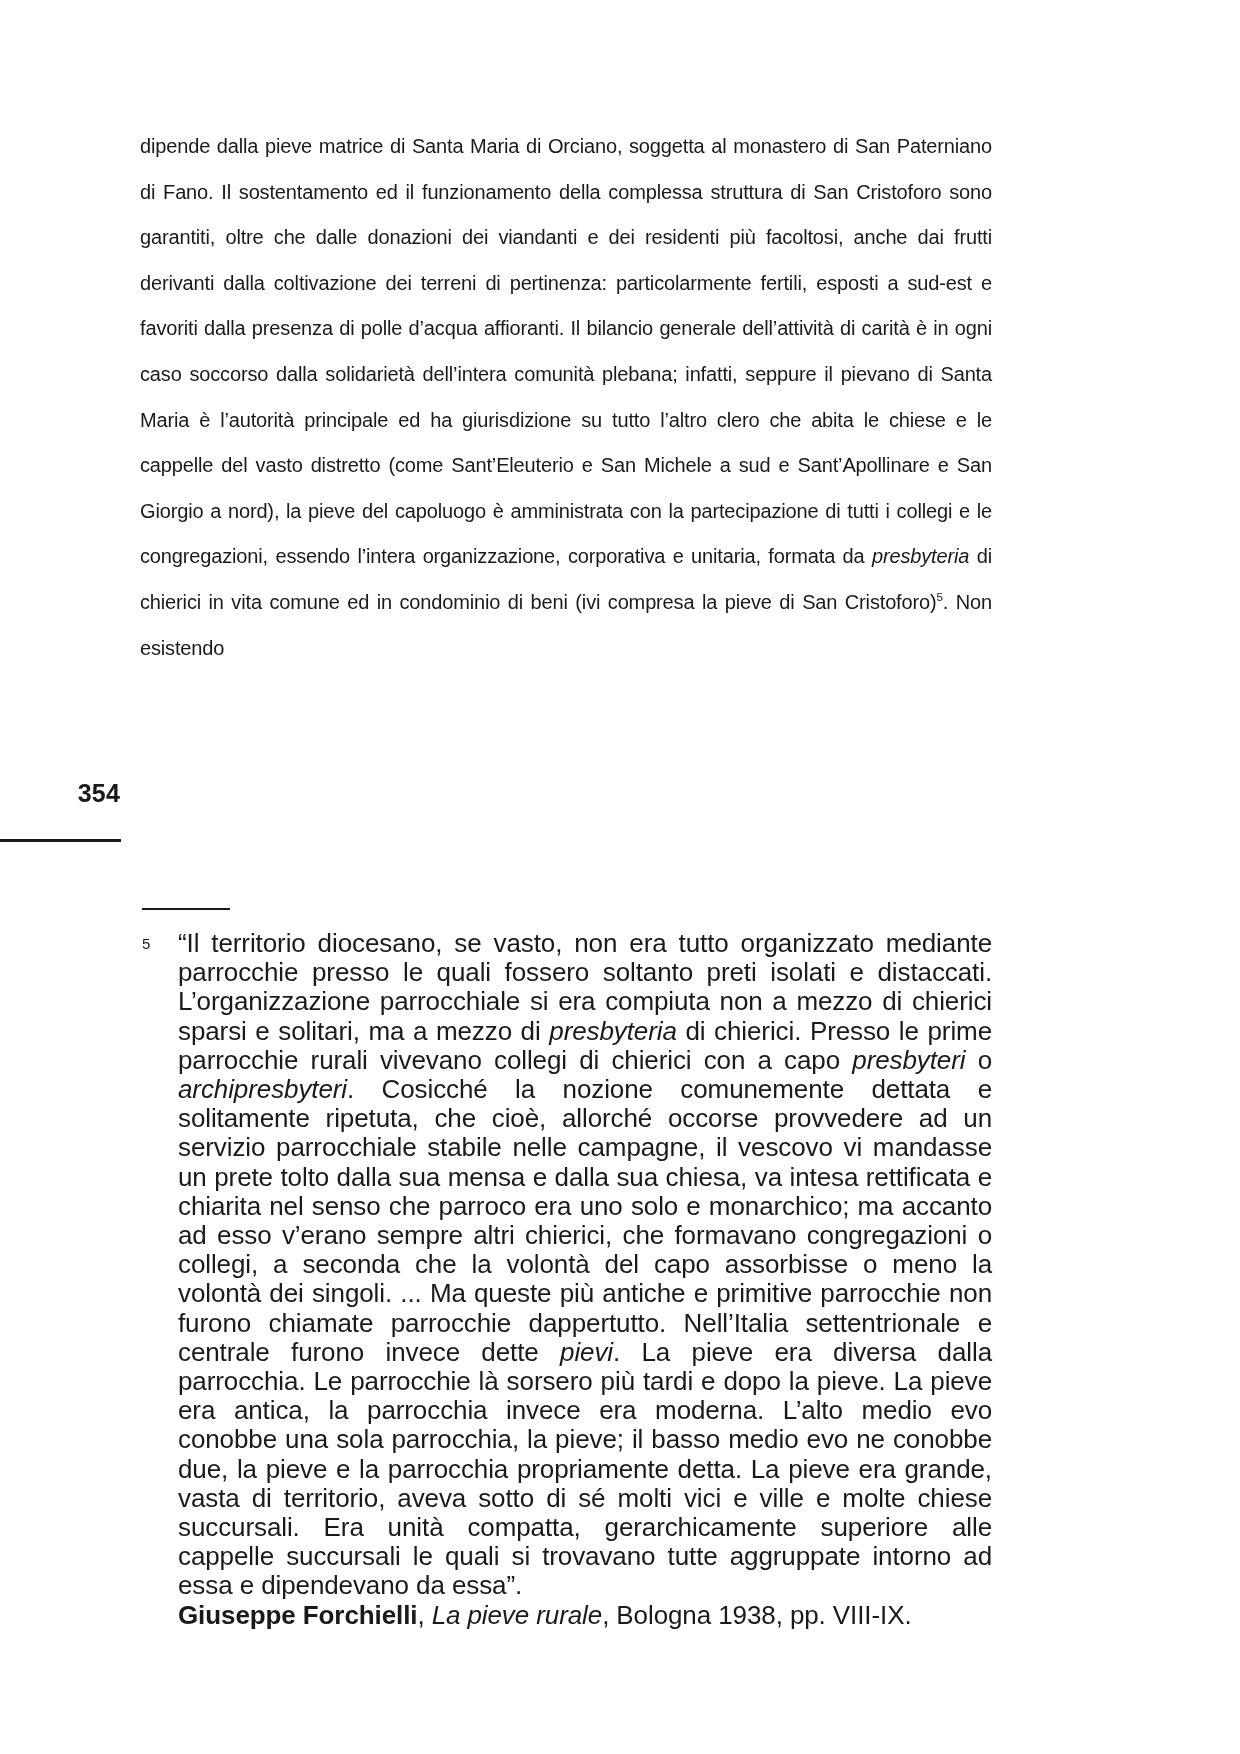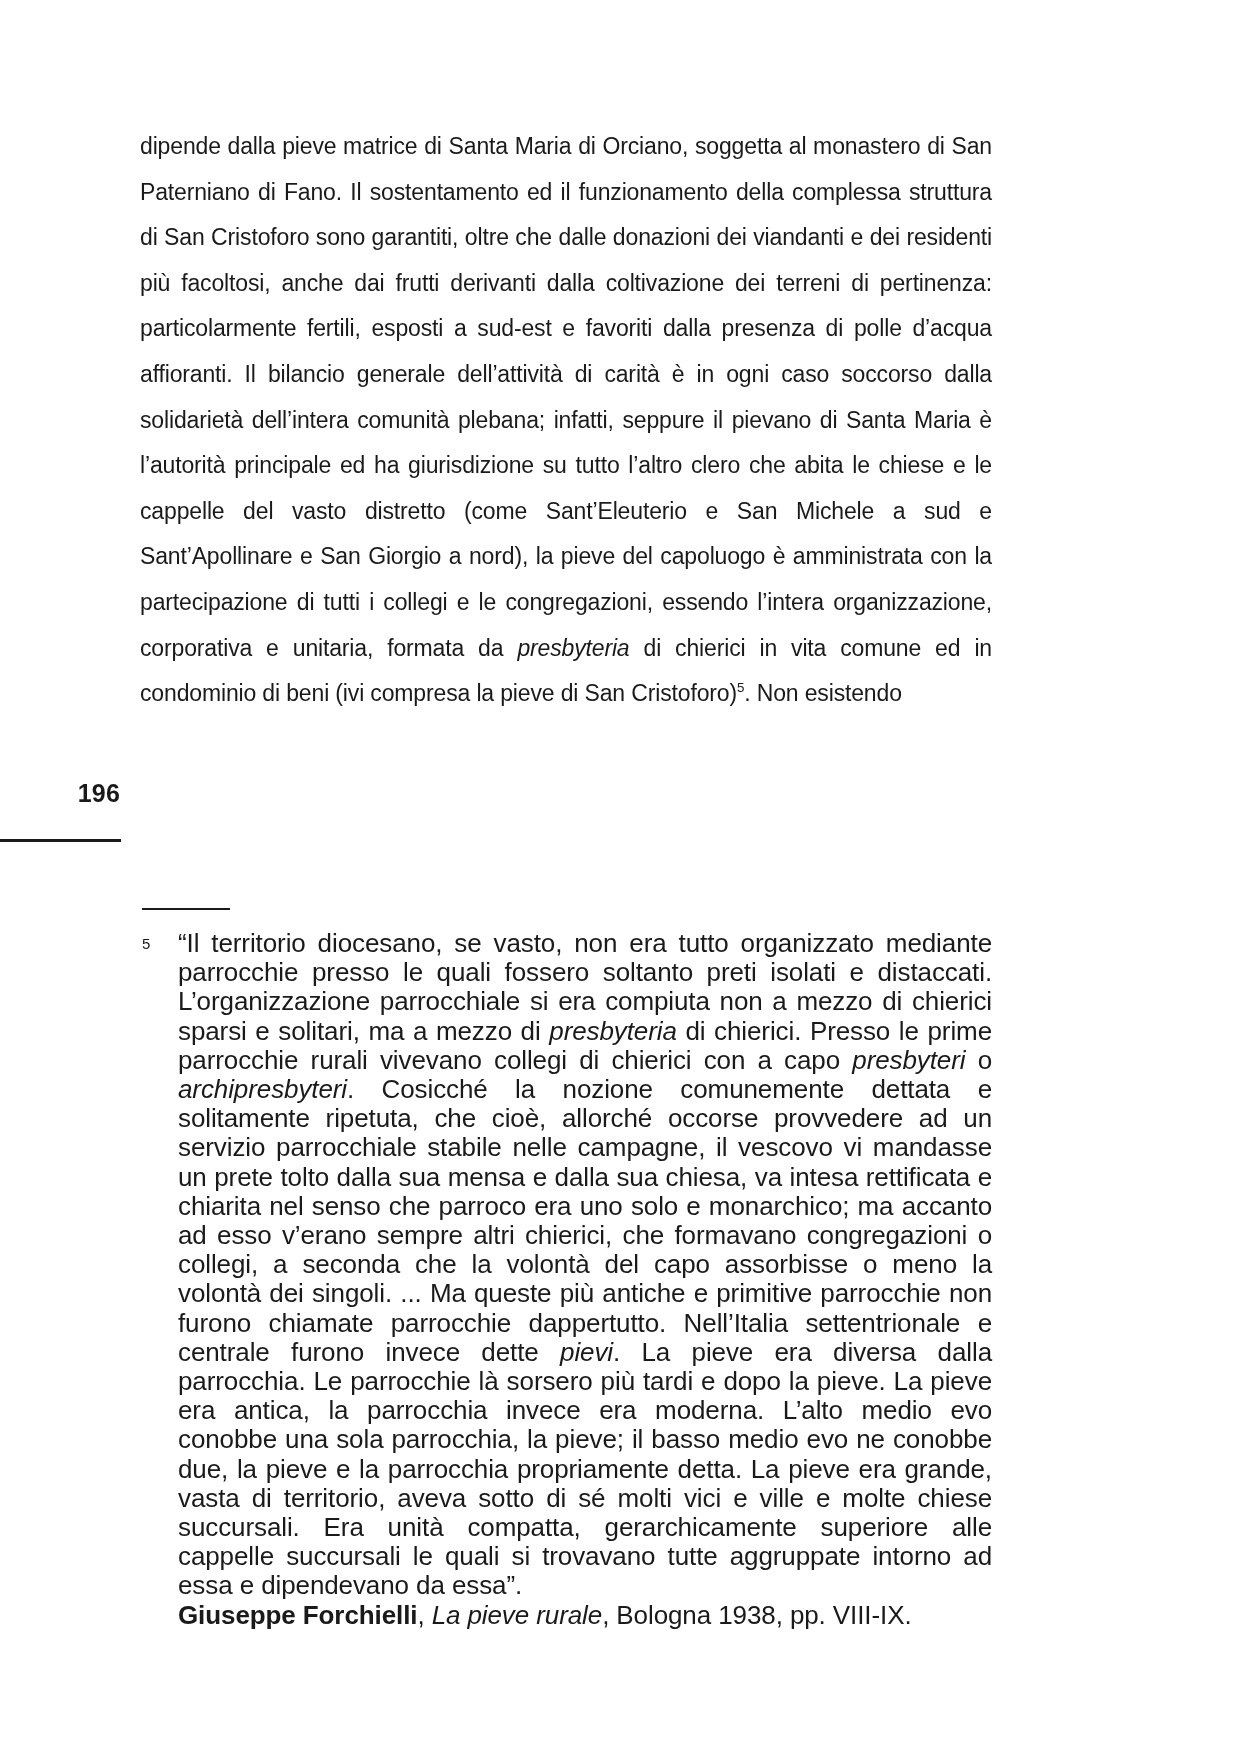--- a/index.html
+++ b/index.html
@@ -25,21 +25,21 @@
   
   .body-column {
     position: absolute;
     left: 140px;
     top: 124px;
     width: 852px;
   }
 
   .body-par {
     margin: 0;
-    font-size: 23px;
+    font-size: 20px;
     line-height: 45.6px;
     text-align: justify;
     text-justify: inter-word;
     letter-spacing: -0.15px;
     word-spacing: 0px;
     color: #1a1a1a;
   }
   .body-par i { font-style: italic; }
   .body-par sup {
     font-size: 0.58em;
@@ -116,21 +116,21 @@
 </head>
 <body>
 
 <div class="page">
 
   <div class="body-column">
     <p class="body-par">dipende dalla pieve matrice di Santa Maria di Orciano, soggetta al monastero di San Paterniano di Fano. Il sostentamento ed il funzionamento della complessa struttura di San Cristoforo sono garantiti, oltre che dalle donazioni dei viandanti e dei residenti più facoltosi, anche dai frutti derivanti dalla coltivazione dei terreni di pertinenza: particolarmente fertili, esposti a sud-est e favoriti dalla presenza di polle d’acqua affioranti. Il bilancio generale dell’attività di carità è in ogni caso soccorso dalla solidarietà dell’intera comunità plebana; infatti, seppure il pievano di Santa Maria è l’autorità principale ed ha giurisdizione su tutto l’altro clero che abita le chiese e le cappelle del vasto distretto (come Sant’Eleuterio e San Michele a sud e Sant’Apollinare e San Giorgio a nord), la pieve del capoluogo è amministrata con la partecipazione di tutti i collegi e le congregazioni, essendo l’intera organizzazione, corporativa e unitaria, formata da <i>presbyteria</i> di chierici in vita comune ed in condominio di beni (ivi compresa la pieve di San Cristoforo)<sup>5</sup>. Non esistendo</p>
   </div>
 
   <div class="folio-block">
-    <span class="folio-number">196</span>
+    <span class="folio-number">354</span>
   </div>
   <div class="folio-rule"></div>
 
   <div class="footnote-rule"></div>
 
   <div class="footnote-block">
     <div class="footnote-marker">5</div>
     <p class="footnote-text">“Il territorio diocesano, se vasto, non era tutto organizzato mediante parrocchie presso le quali fossero soltanto preti isolati e distaccati. L’organizzazione parrocchiale si era compiuta non a mezzo di chierici sparsi e solitari, ma a mezzo di <i>presbyteria</i> di chierici. Presso le prime parrocchie rurali vivevano collegi di chierici con a capo <i>presbyteri</i> o <i>archipresbyteri</i>. Cosicché la nozione comunemente dettata e solitamente ripetuta, che cioè, allorché occorse provvedere ad un servizio parrocchiale stabile nelle campagne, il vescovo vi mandasse un prete tolto dalla sua mensa e dalla sua chiesa, va intesa rettificata e chiarita nel senso che parroco era uno solo e monarchico; ma accanto ad esso v’erano sempre altri chierici, che formavano congregazioni o collegi, a seconda che la volontà del capo assorbisse o meno la volontà dei singoli. ... Ma queste più antiche e primitive parrocchie non furono chiamate parrocchie dappertutto. Nell’Italia settentrionale e centrale furono invece dette <i>pievi</i>. La pieve era diversa dalla parrocchia. Le parrocchie là sorsero più tardi e dopo la pieve. La pieve era antica, la parrocchia invece era moderna. L’alto medio evo conobbe una sola parrocchia, la pieve; il basso medio evo ne conobbe due, la pieve e la parrocchia propriamente detta. La pieve era grande, vasta di territorio, aveva sotto di sé molti vici e ville e molte chiese succursali. Era unità compatta, gerarchicamente superiore alle cappelle succursali le quali si trovavano tutte aggruppate intorno ad essa e dipendevano da essa”.<span class="footnote-cite"><b>Giuseppe Forchielli</b>, <i>La pieve rurale</i>, Bologna 1938, pp. VIII-IX.</span></p>
   </div>
 

